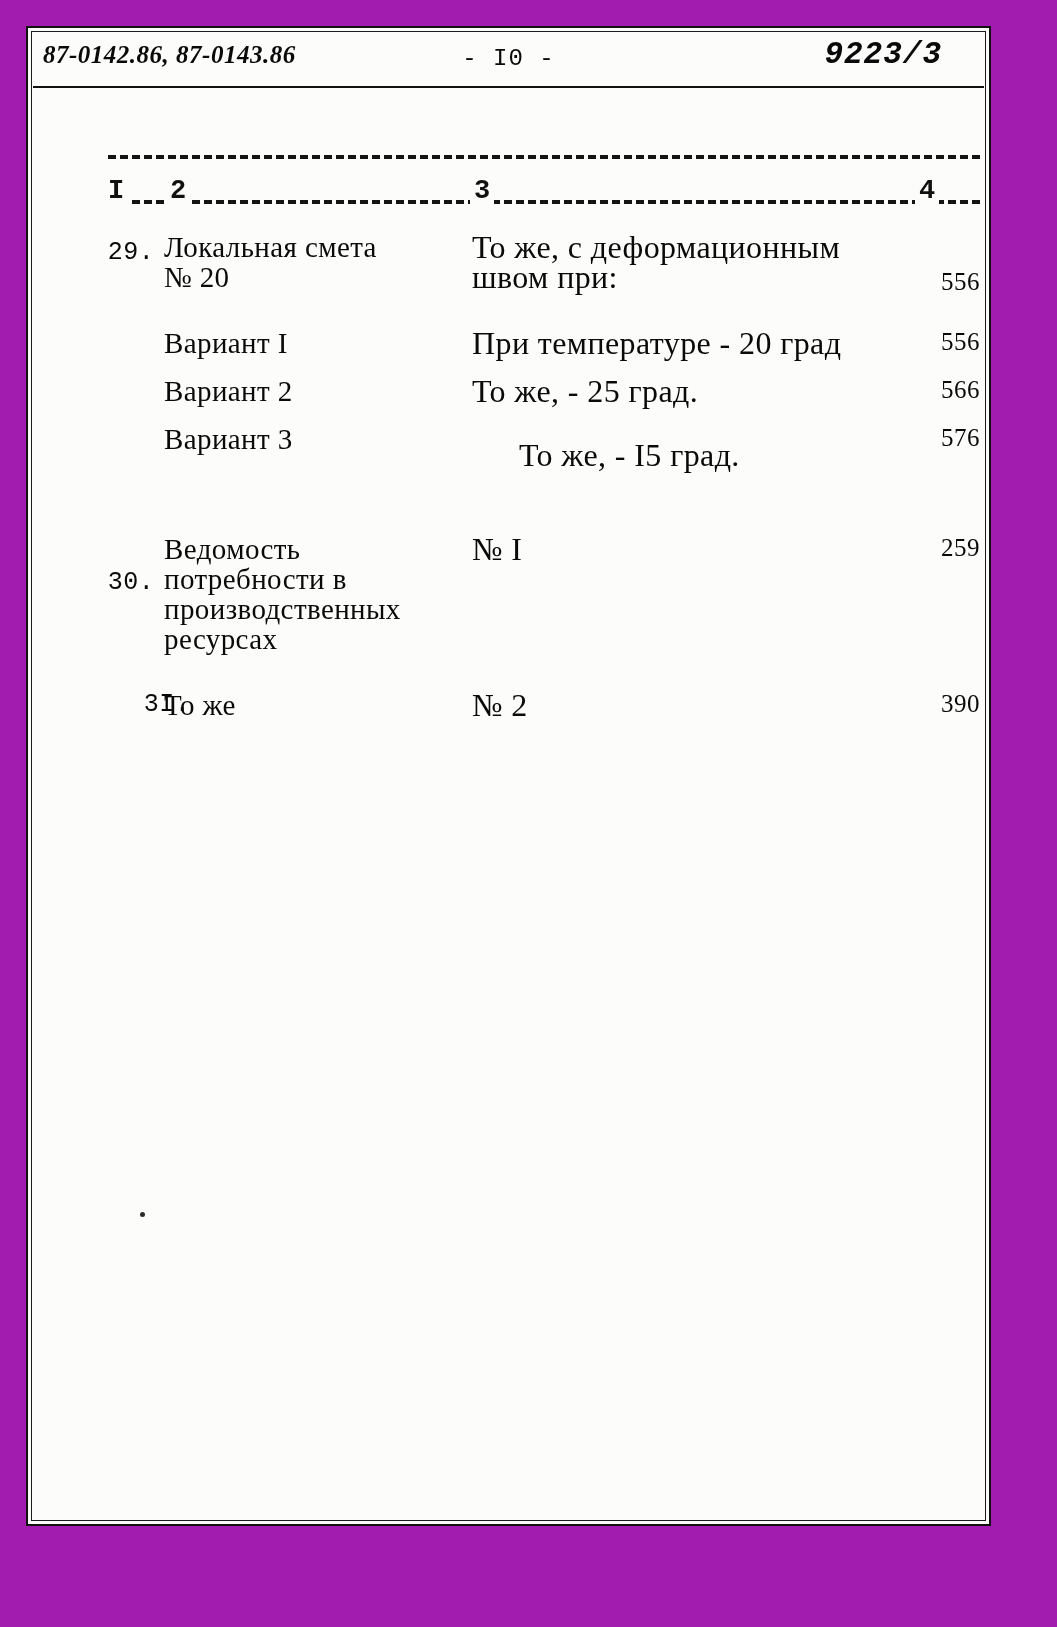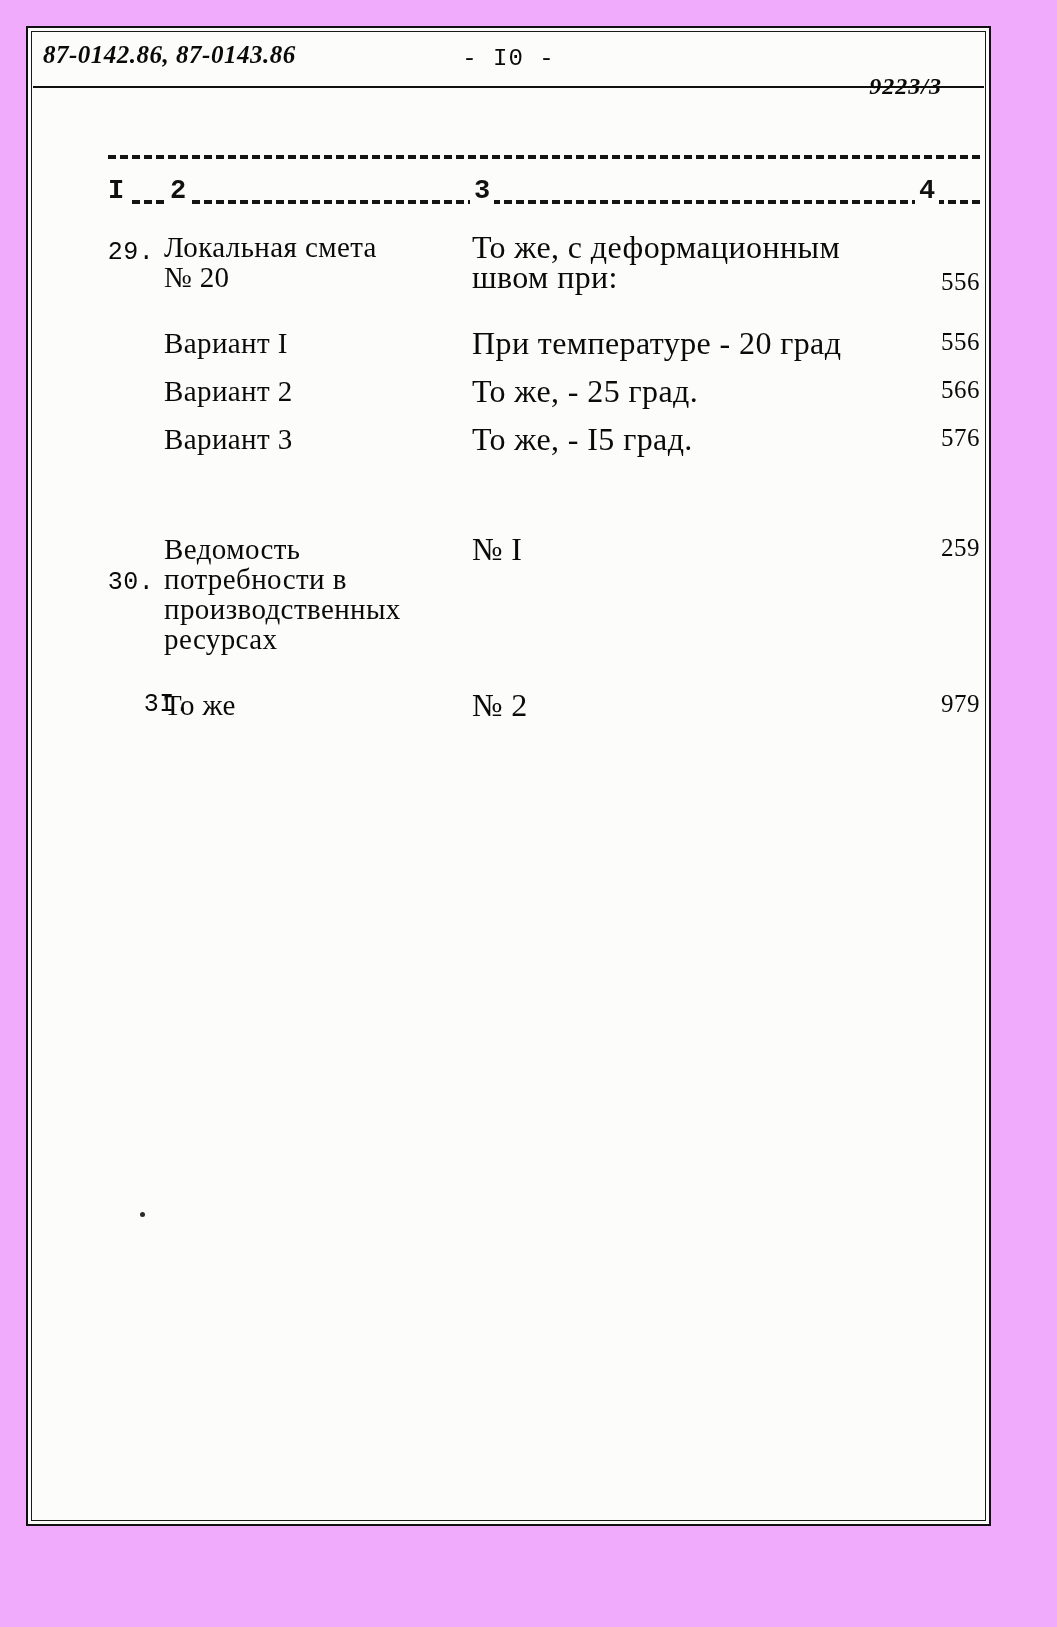--- a/index.html
+++ b/index.html
@@ -14,21 +14,21 @@
     color: #0a0a0a;
     position: relative;
     overflow: hidden;
   }
 
   .page {
     position: absolute;
     left: 0; top: 0;
     width: 1057px;
     height: 1627px;
-    background: #f0abfc;
+    background: #a21caf;
   }
 
   
   .sheet-frame {
     position: absolute;
     left: 26px;
     top: 26px;
     width: 965px;
     height: 1500px;
     border: 2px solid #111;
@@ -74,27 +74,26 @@
     top: 12px;
     text-align: center;
     font-family: "Liberation Mono", monospace;
     font-size: 24px;
     letter-spacing: 1px;
   }
   .hdr-right {
     position: absolute;
     right: 42px;
     top: 4px;
-    font-family: Liberation Serif, serif;
+    font-family: Liberation Mono, monospace;
     font-style: italic;
     font-weight: bold;
-    font-size: 24px;
+    font-size: 31px;
     letter-spacing: 1px;
     white-space: nowrap;
-    margin-top: 36px;
   }
 
   
   .dash-rule {
     position: absolute;
     height: 0;
     border-top: 4px dashed #141414;
   }
   .dash-top {
     left: 108px;
@@ -216,35 +215,35 @@
       </div>
       <div class="row" style="position: absolute; left: 0px; top: 144px; height: 48px; width: 880px;">
         <div class="c-num" style="top: 0px;"></div>
         <div class="c-name" style="top: 0px; white-space: pre-line;">Вариант 2</div>
         <div class="c-desc" style="top: 0px; white-space: pre-line;">То же, - 25 град.</div>
         <div class="c-page" style="top: 0px;">566</div>
       </div>
       <div class="row" style="position: absolute; left: 0px; top: 192px; height: 48px; width: 880px;">
         <div class="c-num" style="top: 0px;"></div>
         <div class="c-name" style="top: 0px; white-space: pre-line;">Вариант 3</div>
-        <div class="c-desc" style="top: 0px; white-space: pre-line;">То же, - I5 град.</div>
+        <div class="c-desc" style="top: 16px; white-space: pre-line; margin-left: 47px;">То же, - I5 град.</div>
         <div class="c-page" style="top: 0px;">576</div>
       </div>
       <div class="row" style="position: absolute; left: 0px; top: 302px; height: 130px; width: 880px;">
         <div class="c-num" style="top: 0px; margin-top: 34px;">30.</div>
         <div class="c-name" style="top: 0px; white-space: pre-line;">Ведомость
 потребности в
 производственных
 ресурсах</div>
         <div class="c-desc" style="top: 0px; white-space: pre-line;">№ I</div>
         <div class="c-page" style="top: 0px;">259</div>
       </div>
       <div class="row" style="position: absolute; left: 0px; top: 458px; height: 48px; width: 880px;">
         <div class="c-num" style="top: 0px; margin-left: 36px;">3I.</div>
         <div class="c-name" style="top: 0px; white-space: pre-line;">То же</div>
         <div class="c-desc" style="top: 0px; white-space: pre-line;">№ 2</div>
-        <div class="c-page" style="top: 0px;">979</div>
+        <div class="c-page" style="top: 0px;">390</div>
       </div>
     </div>
 
   <div class="ghost-dot"></div>
 
 </div>
 
 </body></html>

